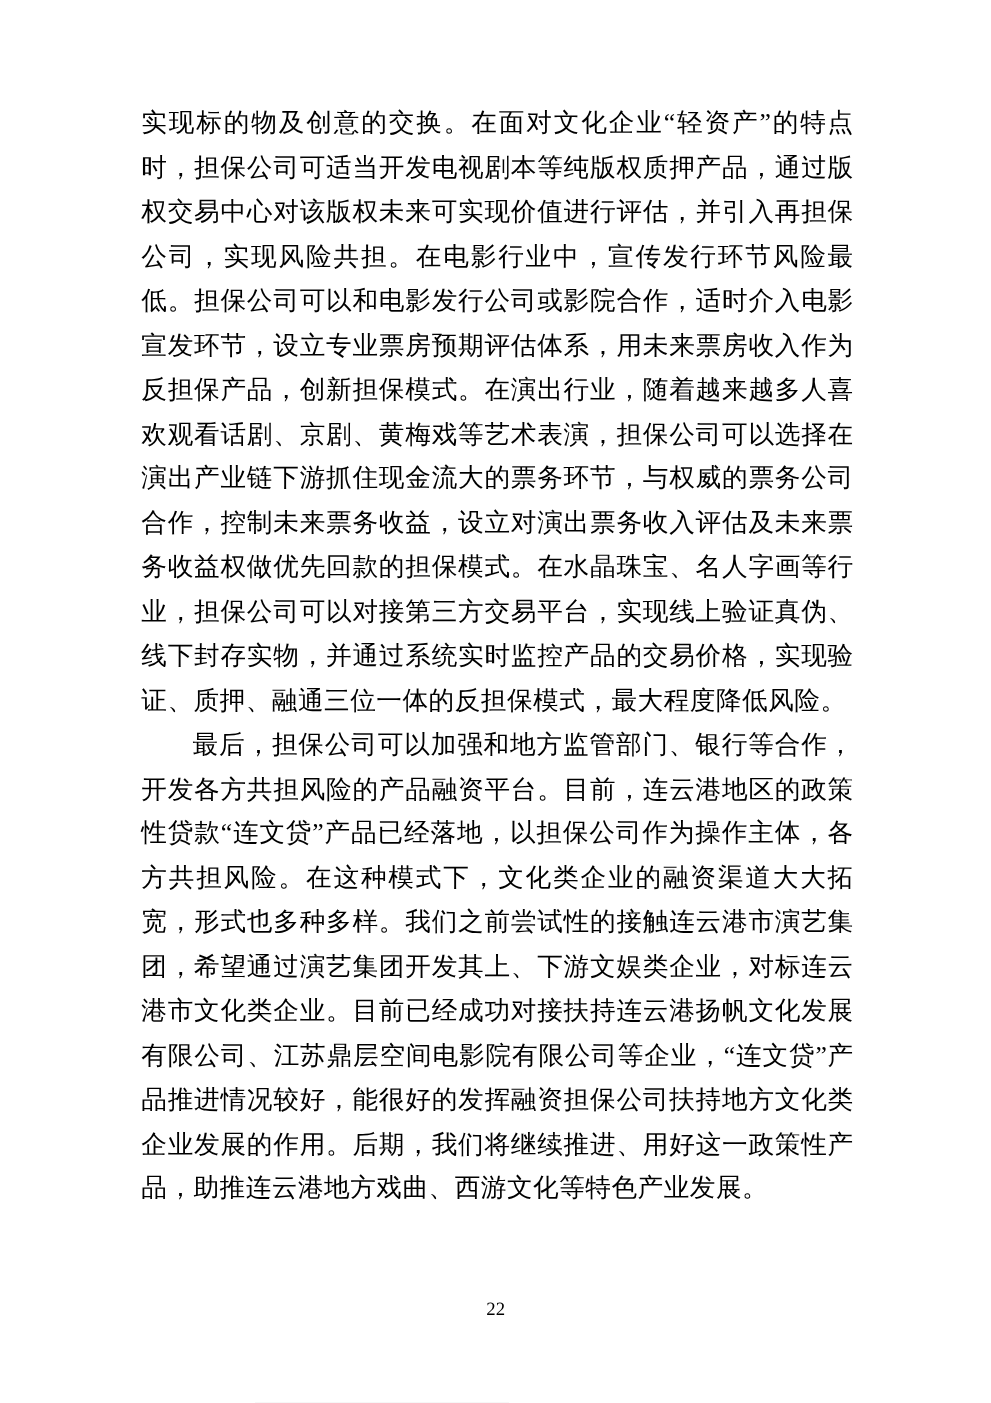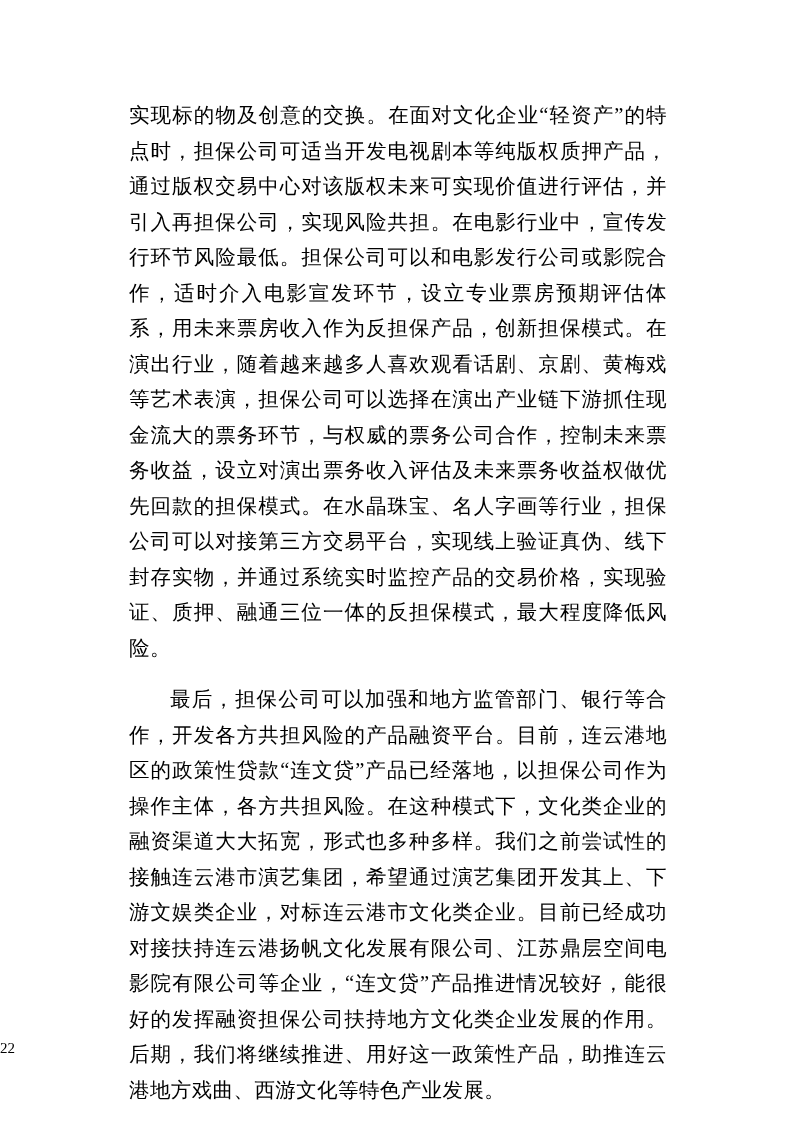--- a/index.html
+++ b/index.html
@@ -23,32 +23,32 @@
     width: 570px;
   }
   .para {
     font-family: "Liberation Serif", "DejaVu Serif", serif;
     font-size: 20.5px;
     line-height: 35.5px;
     color: #000000;
     text-align: justify;
     text-justify: inter-ideograph;
     letter-spacing: 0.4px;
-    margin: 16px;
+    margin: 0;
     text-indent: 0;
   }
   .para.indent {
     text-indent: 41px;
   }
   .page-number {
     position: absolute;
     left: 0;
     right: 0;
     top: 1040px;
-    text-align: left;
+    text-align: center;
     font-family: "Liberation Serif", "DejaVu Serif", serif;
     font-size: 15px;
     color: #000000;
   }
 </style>
 </head>
 <body>
 
 <div class="page">
   <div class="content">

